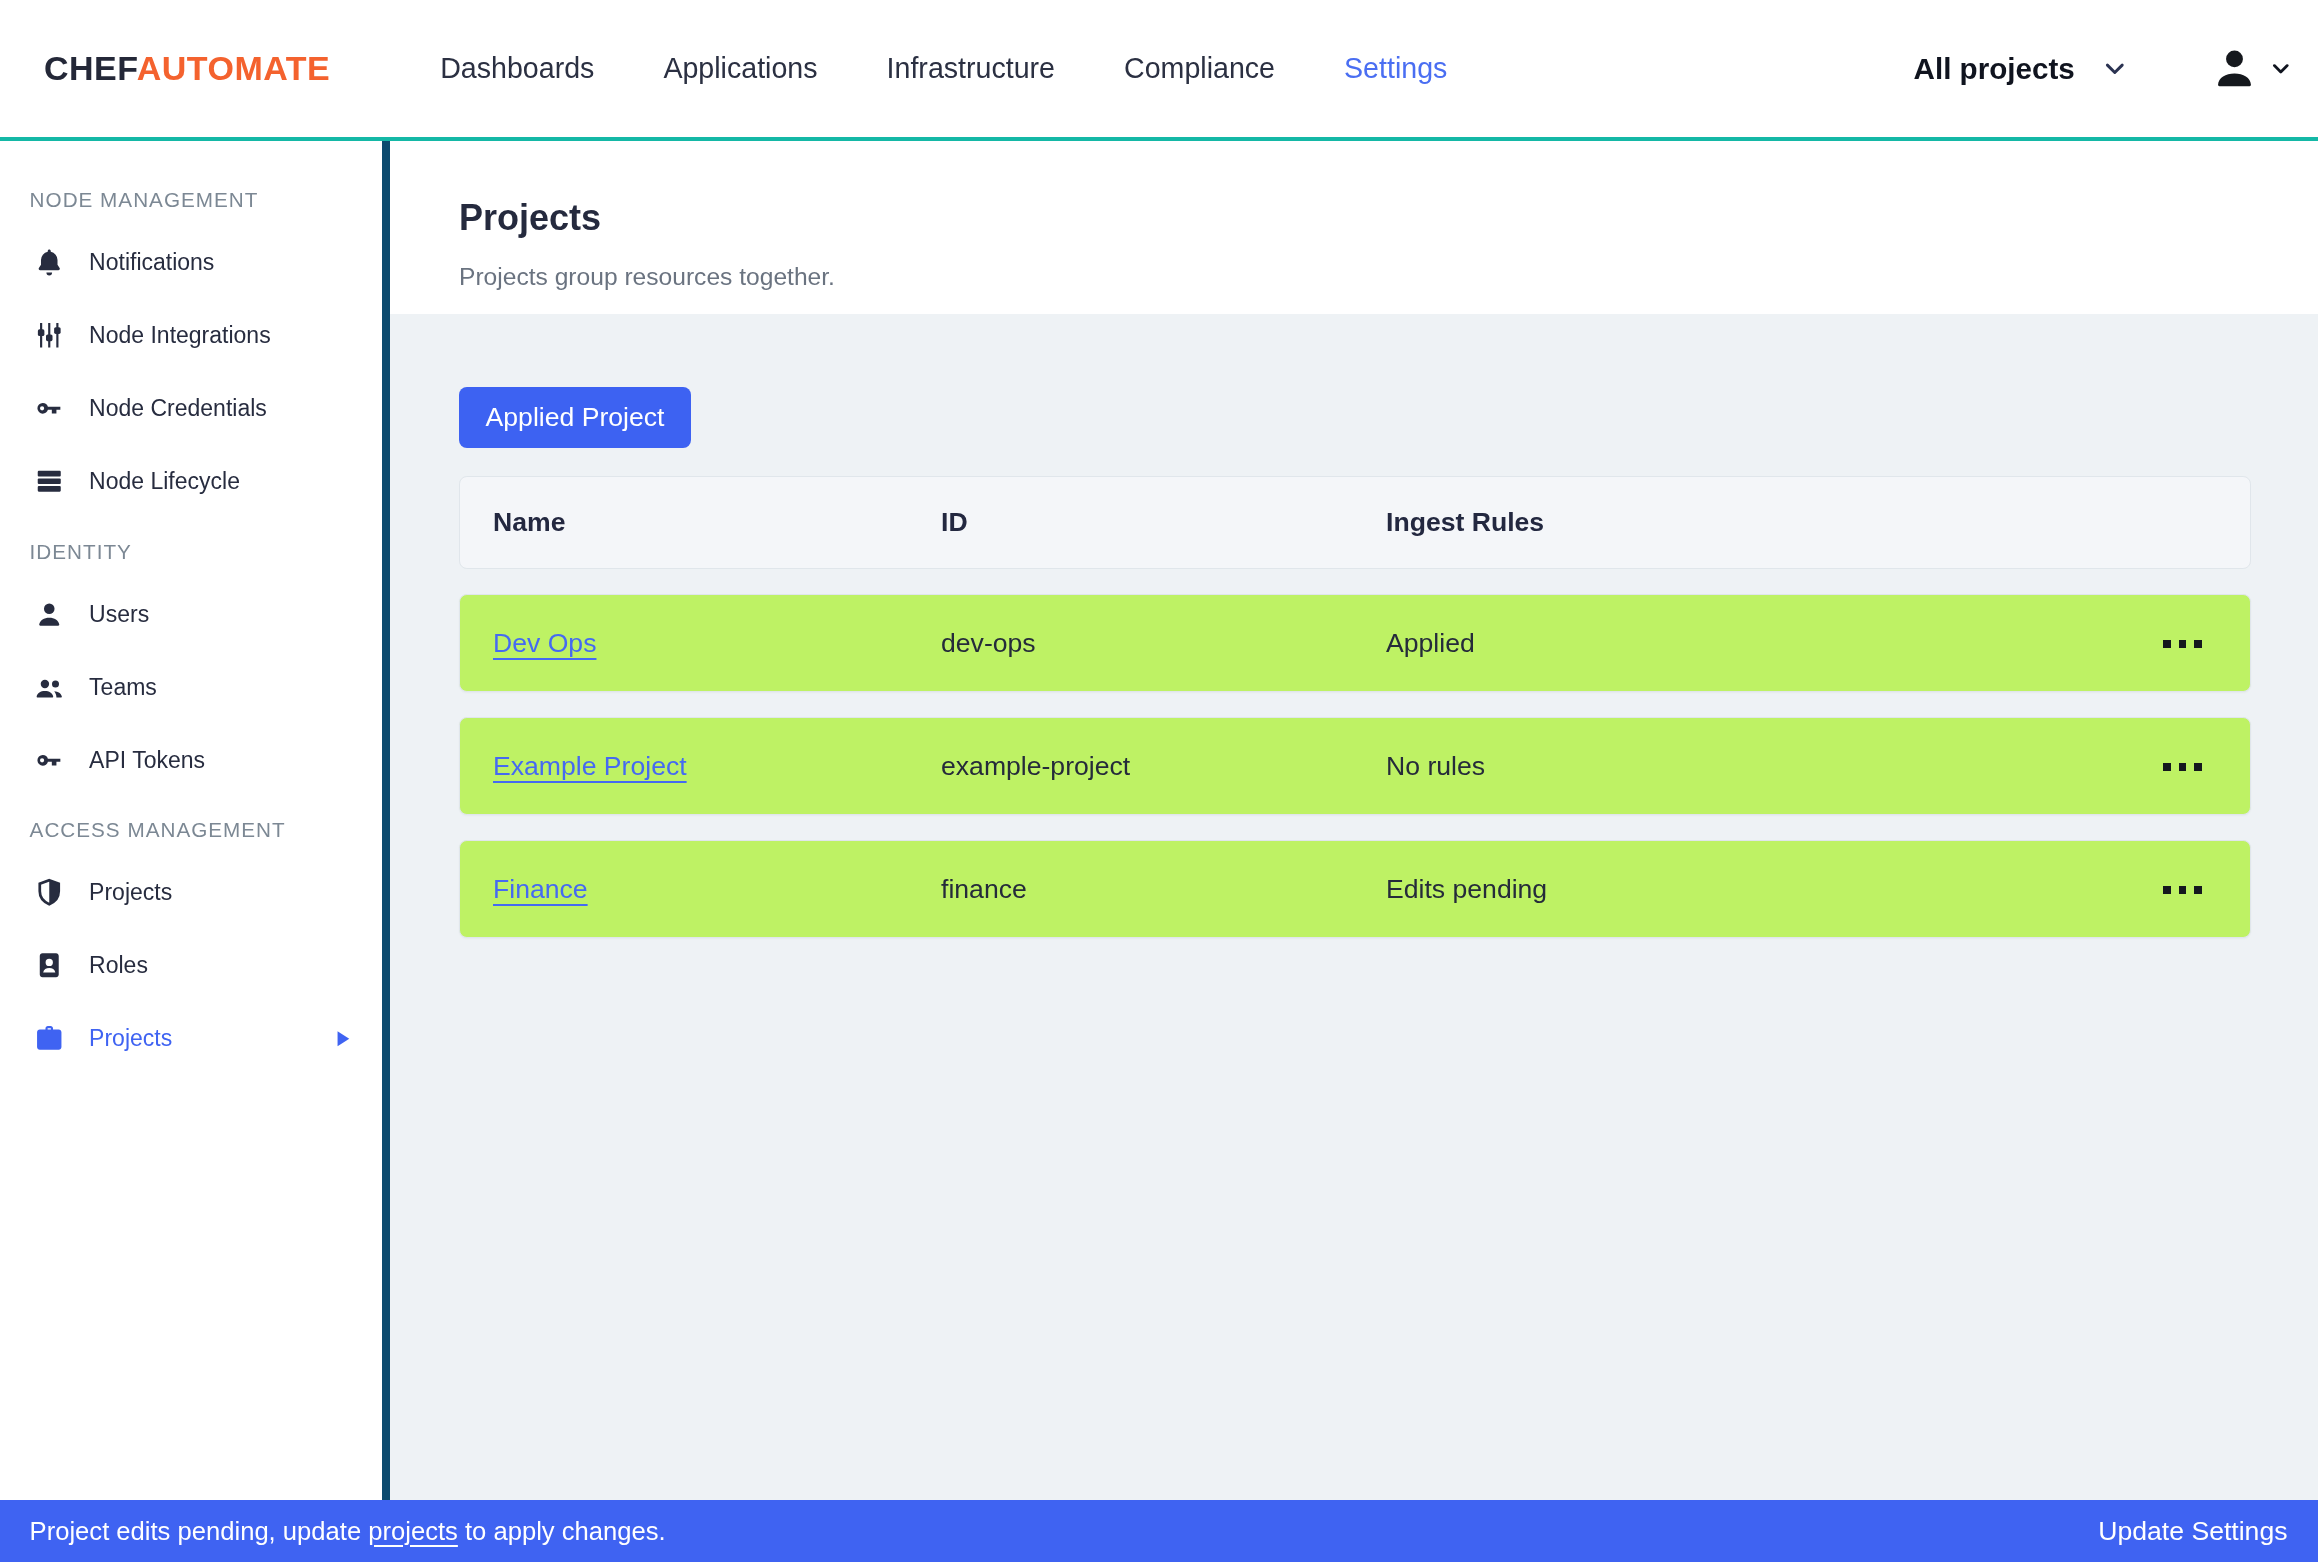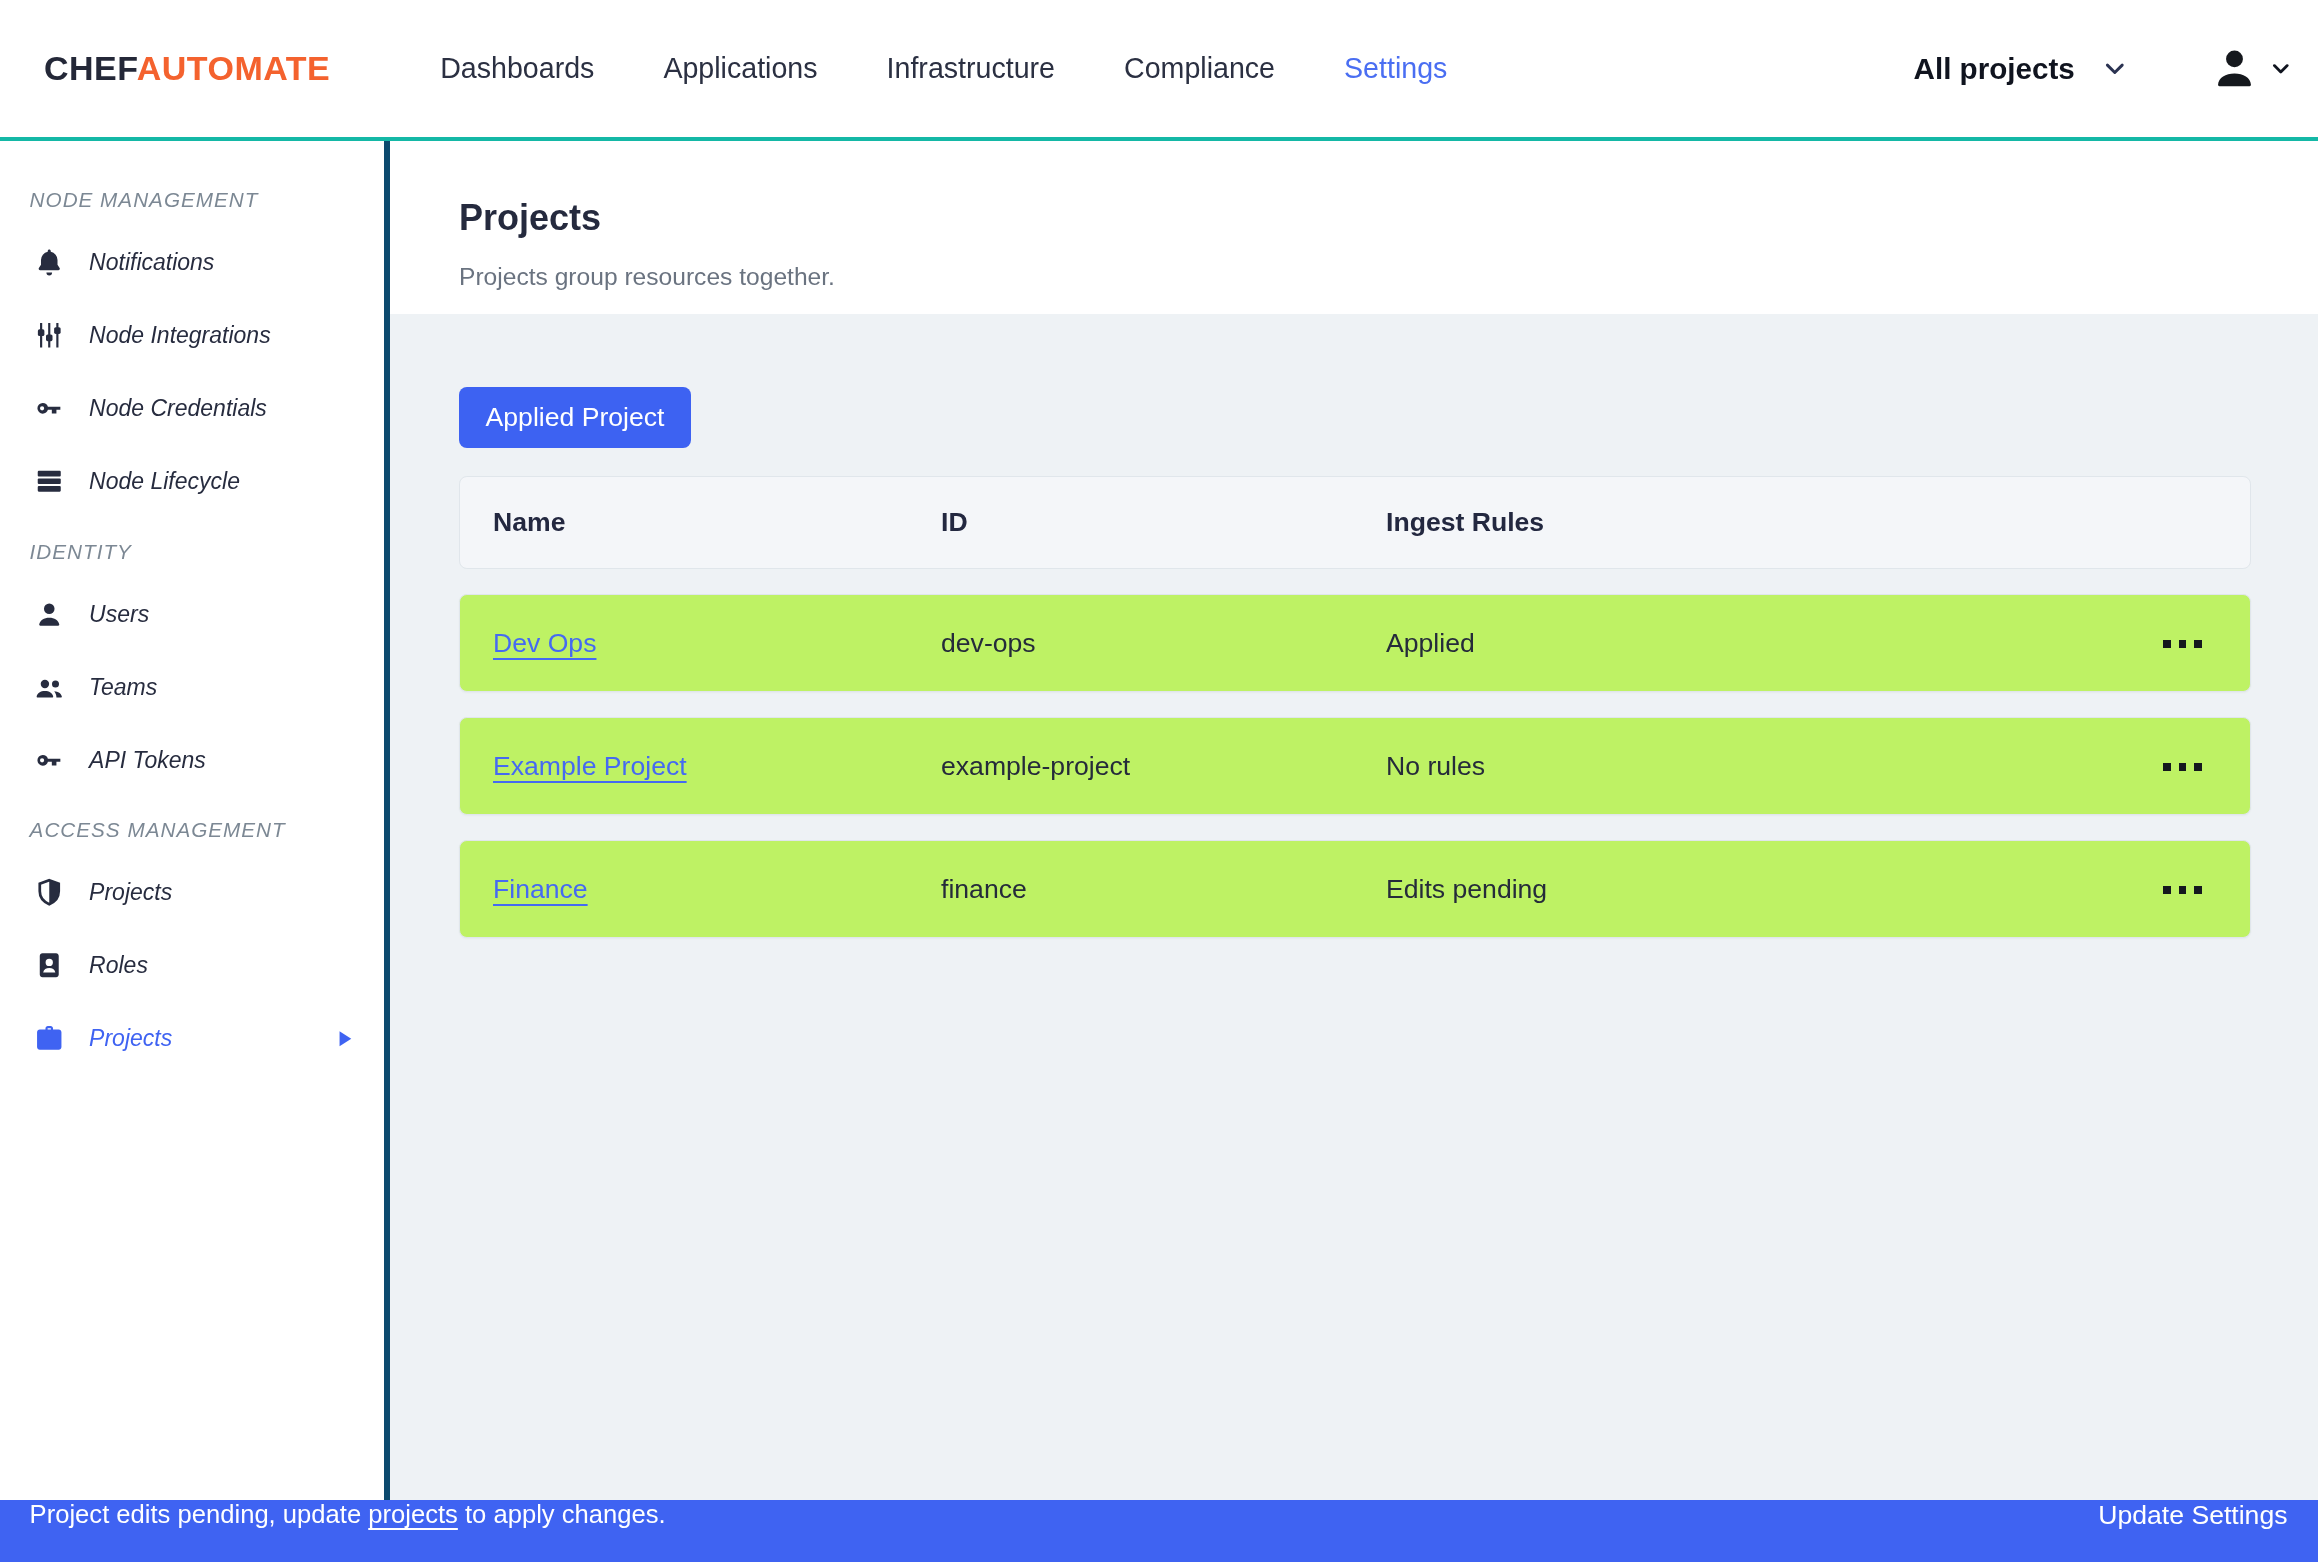--- a/index.html
+++ b/index.html
@@ -37,24 +37,23 @@
   .user-menu .chev { width: 25.6px; height: 25.6px; color: #10141f; }
 
   
   .shell { flex: 1 1 auto; display: flex; min-height: 0; }
 
   
   .sidebar {
     width: 390px;
     flex: 0 0 390px;
     background: #ffffff;
-    border-right: 6px solid #0c4a6e;
+    border-right: 8px solid #0c4a6e;
     padding-top: 25.6px;
     overflow: hidden;
-    font-style: italic;
   }
   .side-label {
     font-size: 20.7px;
     color: #7c8894;
     letter-spacing: 1px;
     padding: 21.7px 29.6px 13.8px 29.6px;
     text-transform: uppercase;
   }
   .side-item {
     height: 73px;
@@ -134,20 +133,21 @@
   }
   .more-btn .sq { width: 7.9px; height: 7.9px; background: #15181e; }
 
   
   .banner {
     height: 62px;
     flex: 0 0 62px;
     background: #3f63f2;
     color: #ffffff;
     display: flex;
+    align-items: center;
     padding: 0 31.5px 0 29.6px;
     font-size: 25.6px;
     gap: 34px;
   }
   .banner .msg { white-space: pre-wrap; }
   .banner .msg-link {
     color: #ffffff;
     text-decoration: underline;
     text-decoration-thickness: 2px;
     text-underline-offset: 4.9px;

